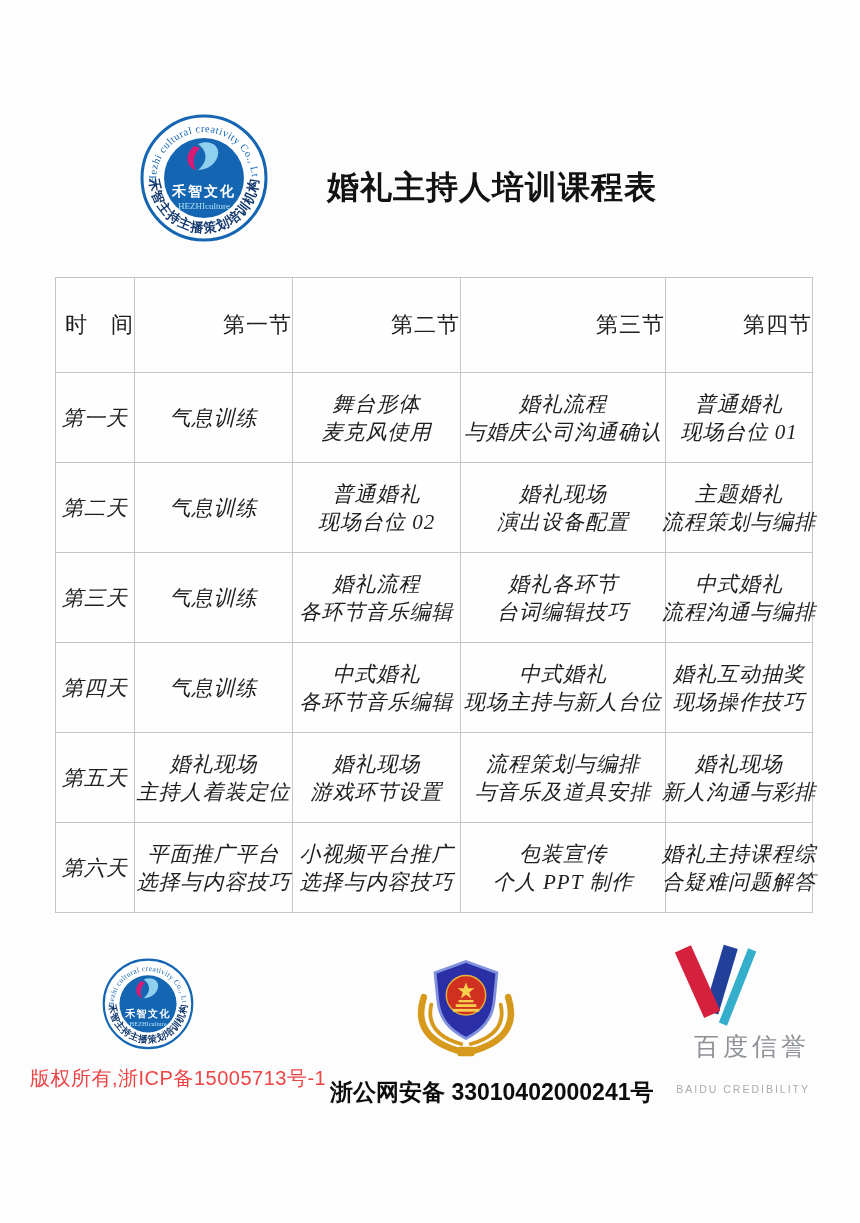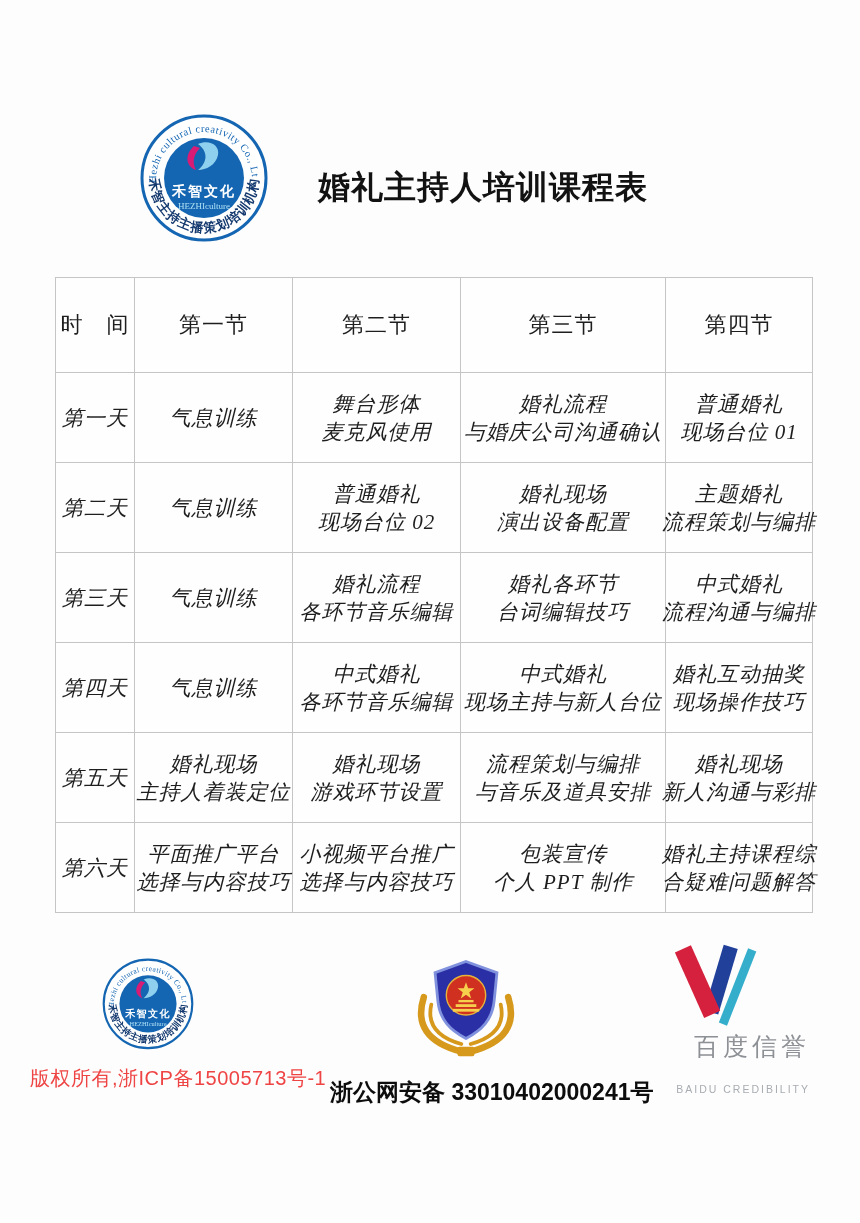--- a/index.html
+++ b/index.html
@@ -6,33 +6,33 @@
   .page {
     position:relative; width:860px; height:1223px; background:#fdfdfd;
     font-family:"Liberation Serif","DejaVu Serif",serif; overflow:hidden;
   }
 
   
   .logo-main { position:absolute; left:134px; top:106px; }
   .page-title {
     position:absolute; left:318px; top:166px; width:348px;
     font-size:32px; font-weight:bold; color:#121212; letter-spacing:1px;
-    text-align:left; margin:0;
+    text-align:center; margin:0;
   }
 
   
   table.course {
     position:absolute; left:55px; top:277px; width:757px;
     border-collapse:collapse; table-layout:fixed;
   }
   table.course td { border:1px solid #c5c5c5; padding:0; background:#fefefe; }
   tr.head-row { height:95px; }
   tr.body-row { height:90px;font-style:italic; }
   .th {
-    font-size:22px; color:#1e1e1e; text-align:center;
+    font-size:22px; color:#1e1e1e; text-align:right;
     letter-spacing:1px; vertical-align:middle;
   }
   .cellwrap { height:100%; display:flex; flex-direction:column; }
   .cellwrap .l {
     flex:1; display:flex; align-items:center; justify-content:center;
     font-size:21px; color:#1e1e1e; letter-spacing:1px; white-space:nowrap;
   }
 
   
   .logo-footer { position:absolute; left:98px; top:952px; }

